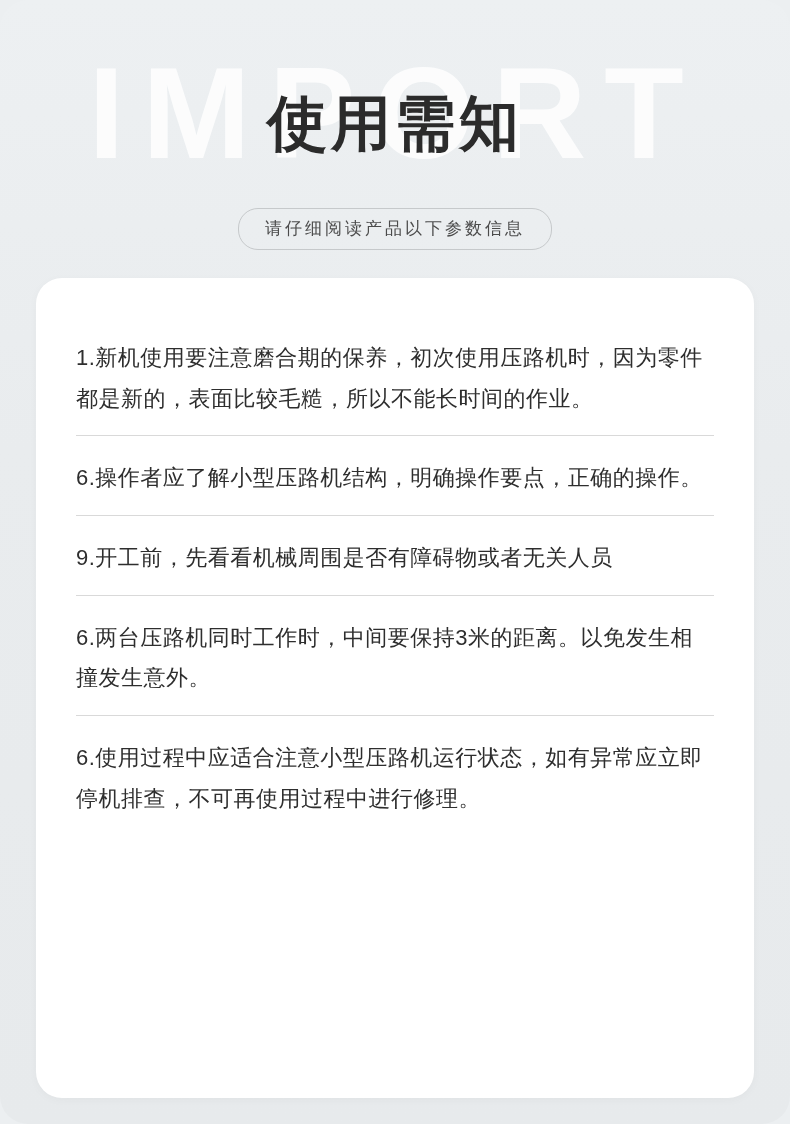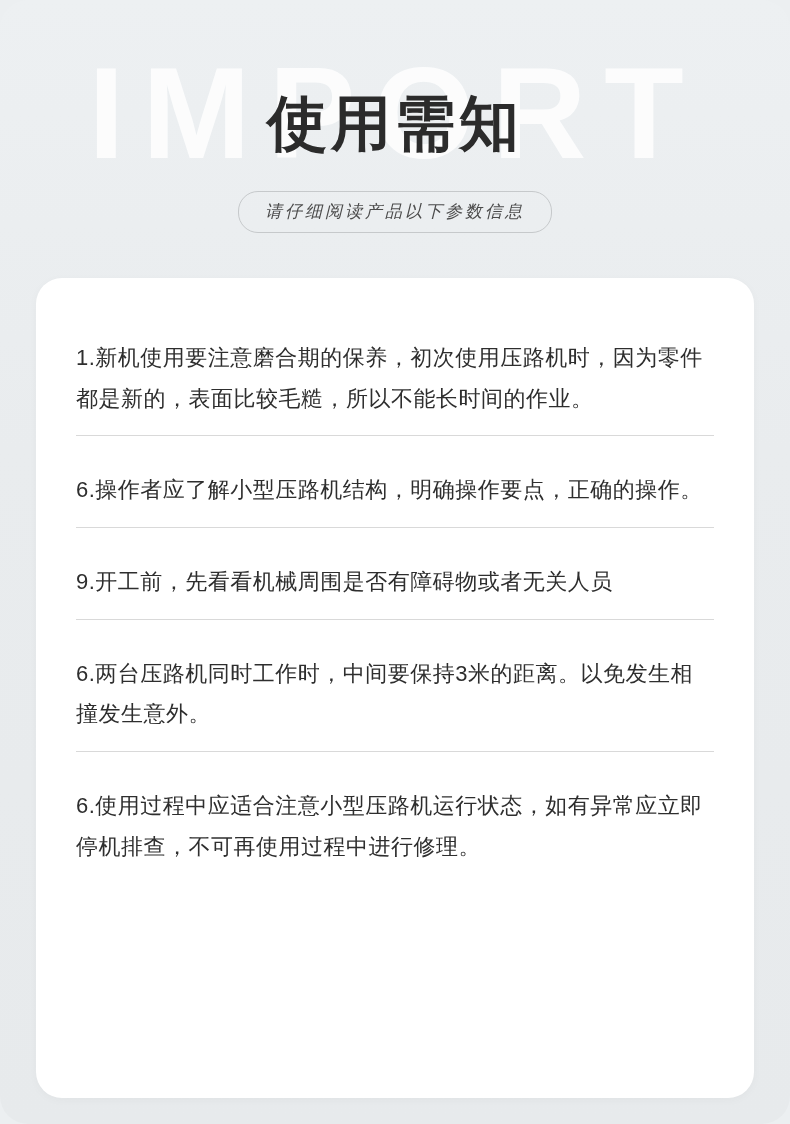--- a/index.html
+++ b/index.html
@@ -52,32 +52,31 @@
     width: 100%;
     text-align: center;
     font-size: 60px;
     font-weight: bold;
     color: #2b2b2b;
     letter-spacing: 4px;
     line-height: 1.2;
   }
   .subtitle-pill {
     position: absolute;
-    top: 191px;
+    top: 208px;
     left: 50%;
     transform: translateX(-50%);
     border: 1px solid #c6c9cb;
     border-radius: 20px;
     padding: 8px 26px 9px 26px;
     font-size: 17px;
     color: #4b4b4b;
     letter-spacing: 3px;
     background: transparent;
     white-space: nowrap;
-    font-style: italic;
   }
 
   
   .card {
     position: absolute;
     top: 278px;
     left: 36px;
     width: 718px;
     height: 820px;
     background: #ffffff;
@@ -85,21 +84,21 @@
     box-sizing: border-box;
     padding: 60px 40px 40px 40px;
     box-shadow: 0 2px 10px rgba(0,0,0,0.03);
   }
   .item {
     font-size: 22px;
     color: #2e2e2e;
     line-height: 1.85;
     letter-spacing: 0.5px;
     padding: 0 0 16px 0;
-    margin-bottom: 16px;
+    margin-bottom: 4px;
     border-bottom: 1px solid #d9d9d9;
   }
   .item + .item {
     padding-top: 18px;
   }
   .item:last-child {
     border-bottom: none;
   }
 </style>
 </head>

